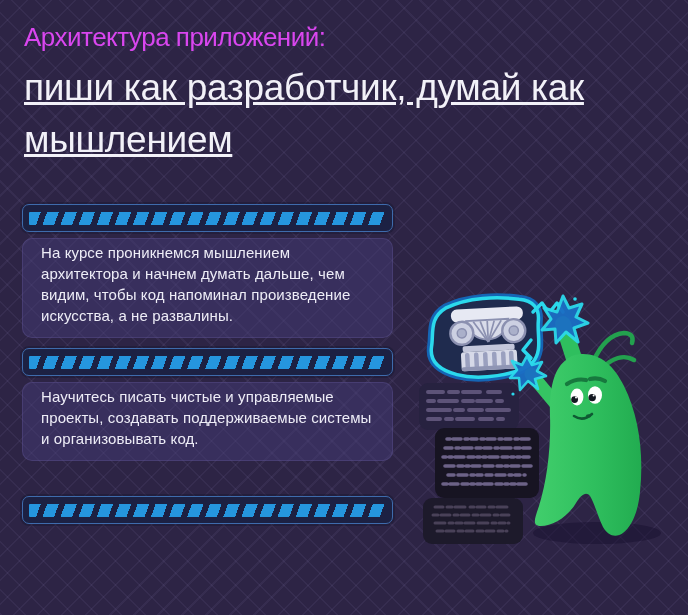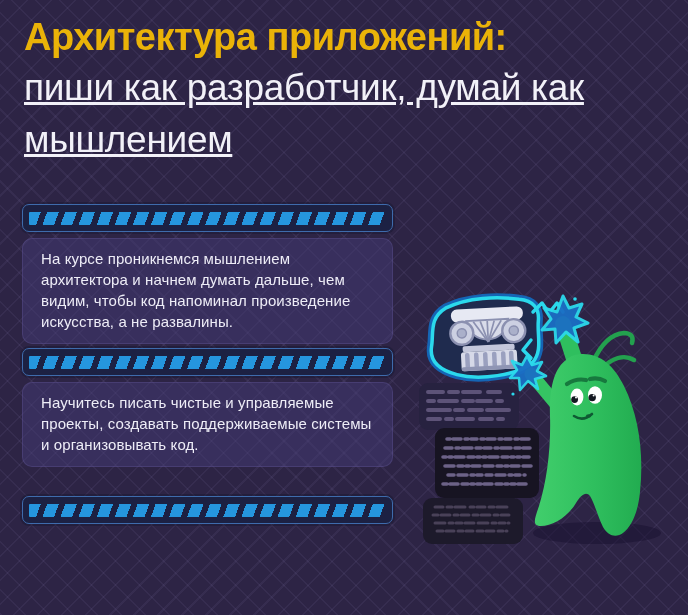--- a/index.html
+++ b/index.html
@@ -6,21 +6,21 @@
   body{
     width:688px;height:615px;position:relative;overflow:hidden;
     font-family:"Liberation Sans","DejaVu Sans",sans-serif;
     background-color:#2d2445;
     background-image:
       repeating-linear-gradient(45deg, rgba(176,162,226,0.065) 0 1.6px, transparent 1.6px 17px),
       repeating-linear-gradient(-45deg, rgba(176,162,226,0.065) 0 1.6px, transparent 1.6px 17px);
   }
   .title{position:absolute;left:24px;top:12px;width:660px;}
   .title-bold{
-    font-size:38px;font-weight:700;color:#eab308;line-height:50px;letter-spacing:-0.5px;
+    font-size:26px;font-weight:400;color:#d946ef;line-height:50px;letter-spacing:-0.5px;
   }
   .title-light{
     font-size:37px;font-weight:400;color:#f2f1f8;line-height:52px;letter-spacing:-0.3px;text-decoration:underline;
   }
   .card{position:absolute;left:22px;width:371px;}
   .card-1{top:204px;}
   .card-2{top:348px;}
   .card-3{top:496px;}
   .stripe-bar{
     box-sizing:border-box;height:28px;border:1px solid #3e6bac;border-radius:7px;
@@ -28,21 +28,21 @@
     box-shadow:0 0 0 2px rgba(18,20,44,0.35);
   }
   .stripe-fill{
     flex:1;height:13px;border-radius:1px;
     background:repeating-linear-gradient(110deg,#2596de 0 11px,transparent 11px 17px);
   }
   .card-body{
     box-sizing:border-box;margin-top:6px;border-radius:10px;
     background:rgba(70,62,122,0.45);
     border:1px solid rgba(140,128,210,0.18);
-    padding:9px 16px 11px 18px;
+    padding:3px 16px 11px 18px;
   }
   .card-text{
     margin:0;font-size:15px;line-height:21px;color:#eeedf7;letter-spacing:0.1px;
   }
   .illustration{position:absolute;left:415px;top:270px;width:273px;height:345px;}
 </style>
 </head>
 <body>
 
 <div class="title">

